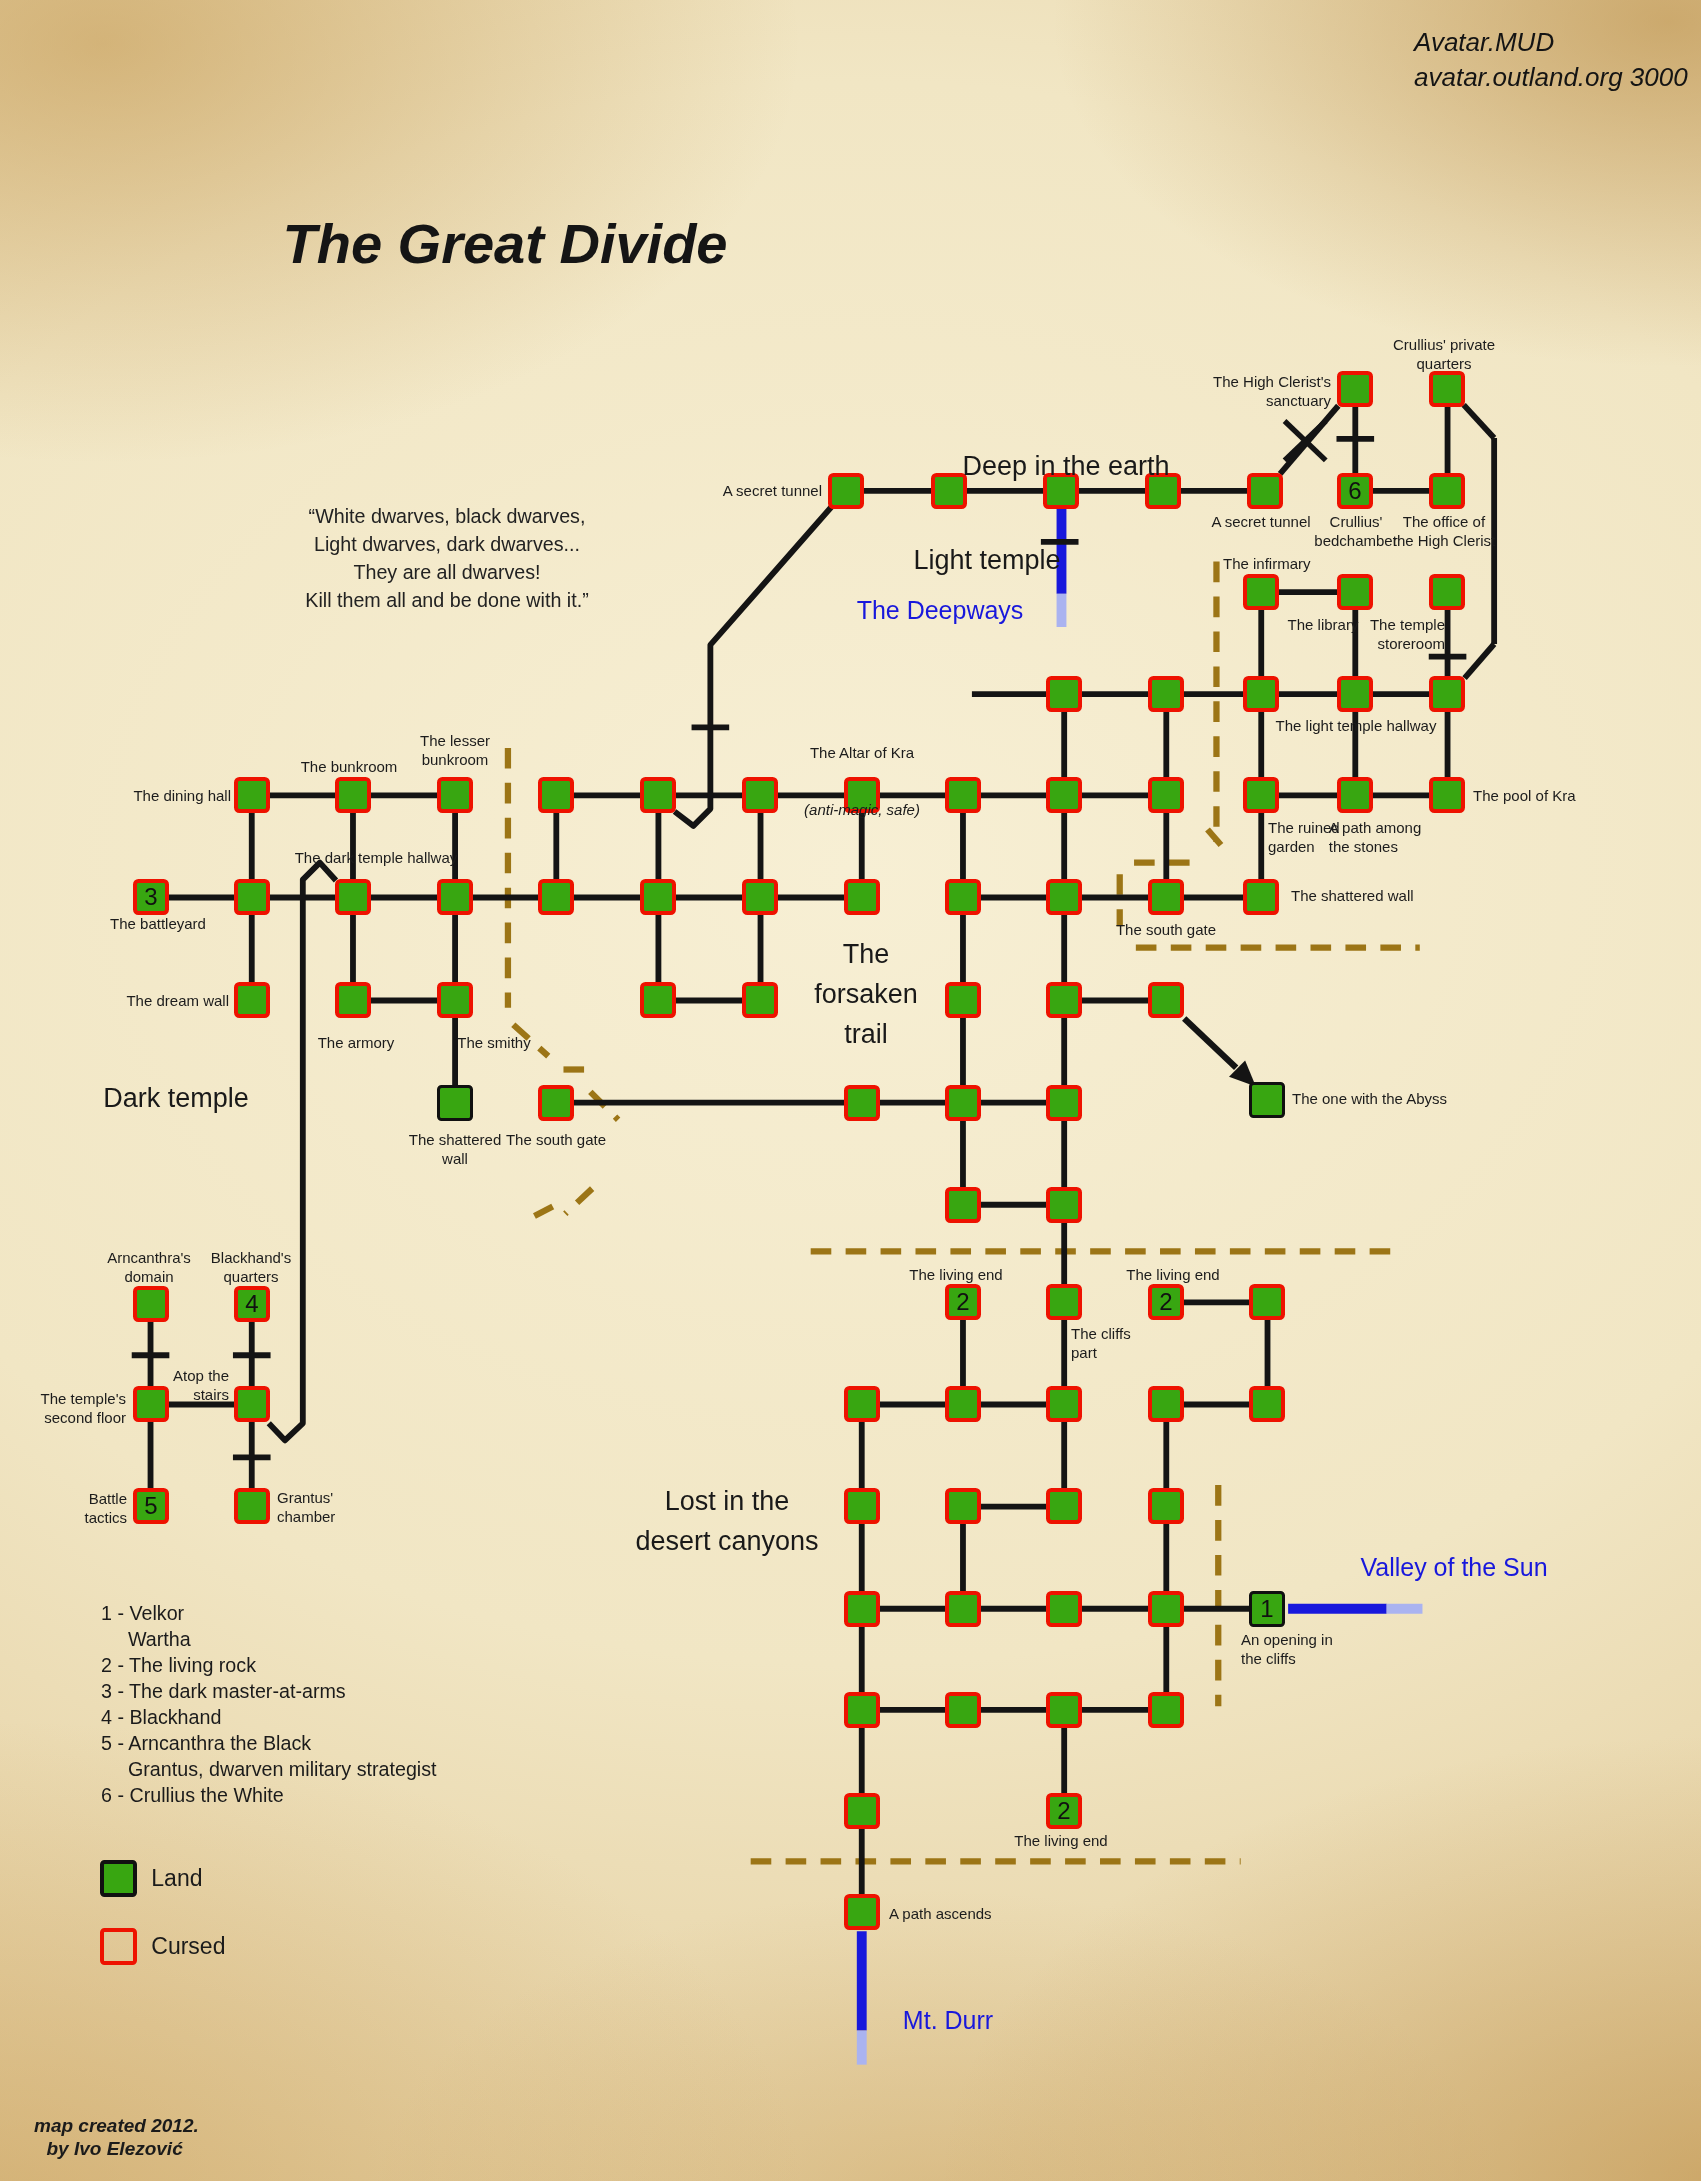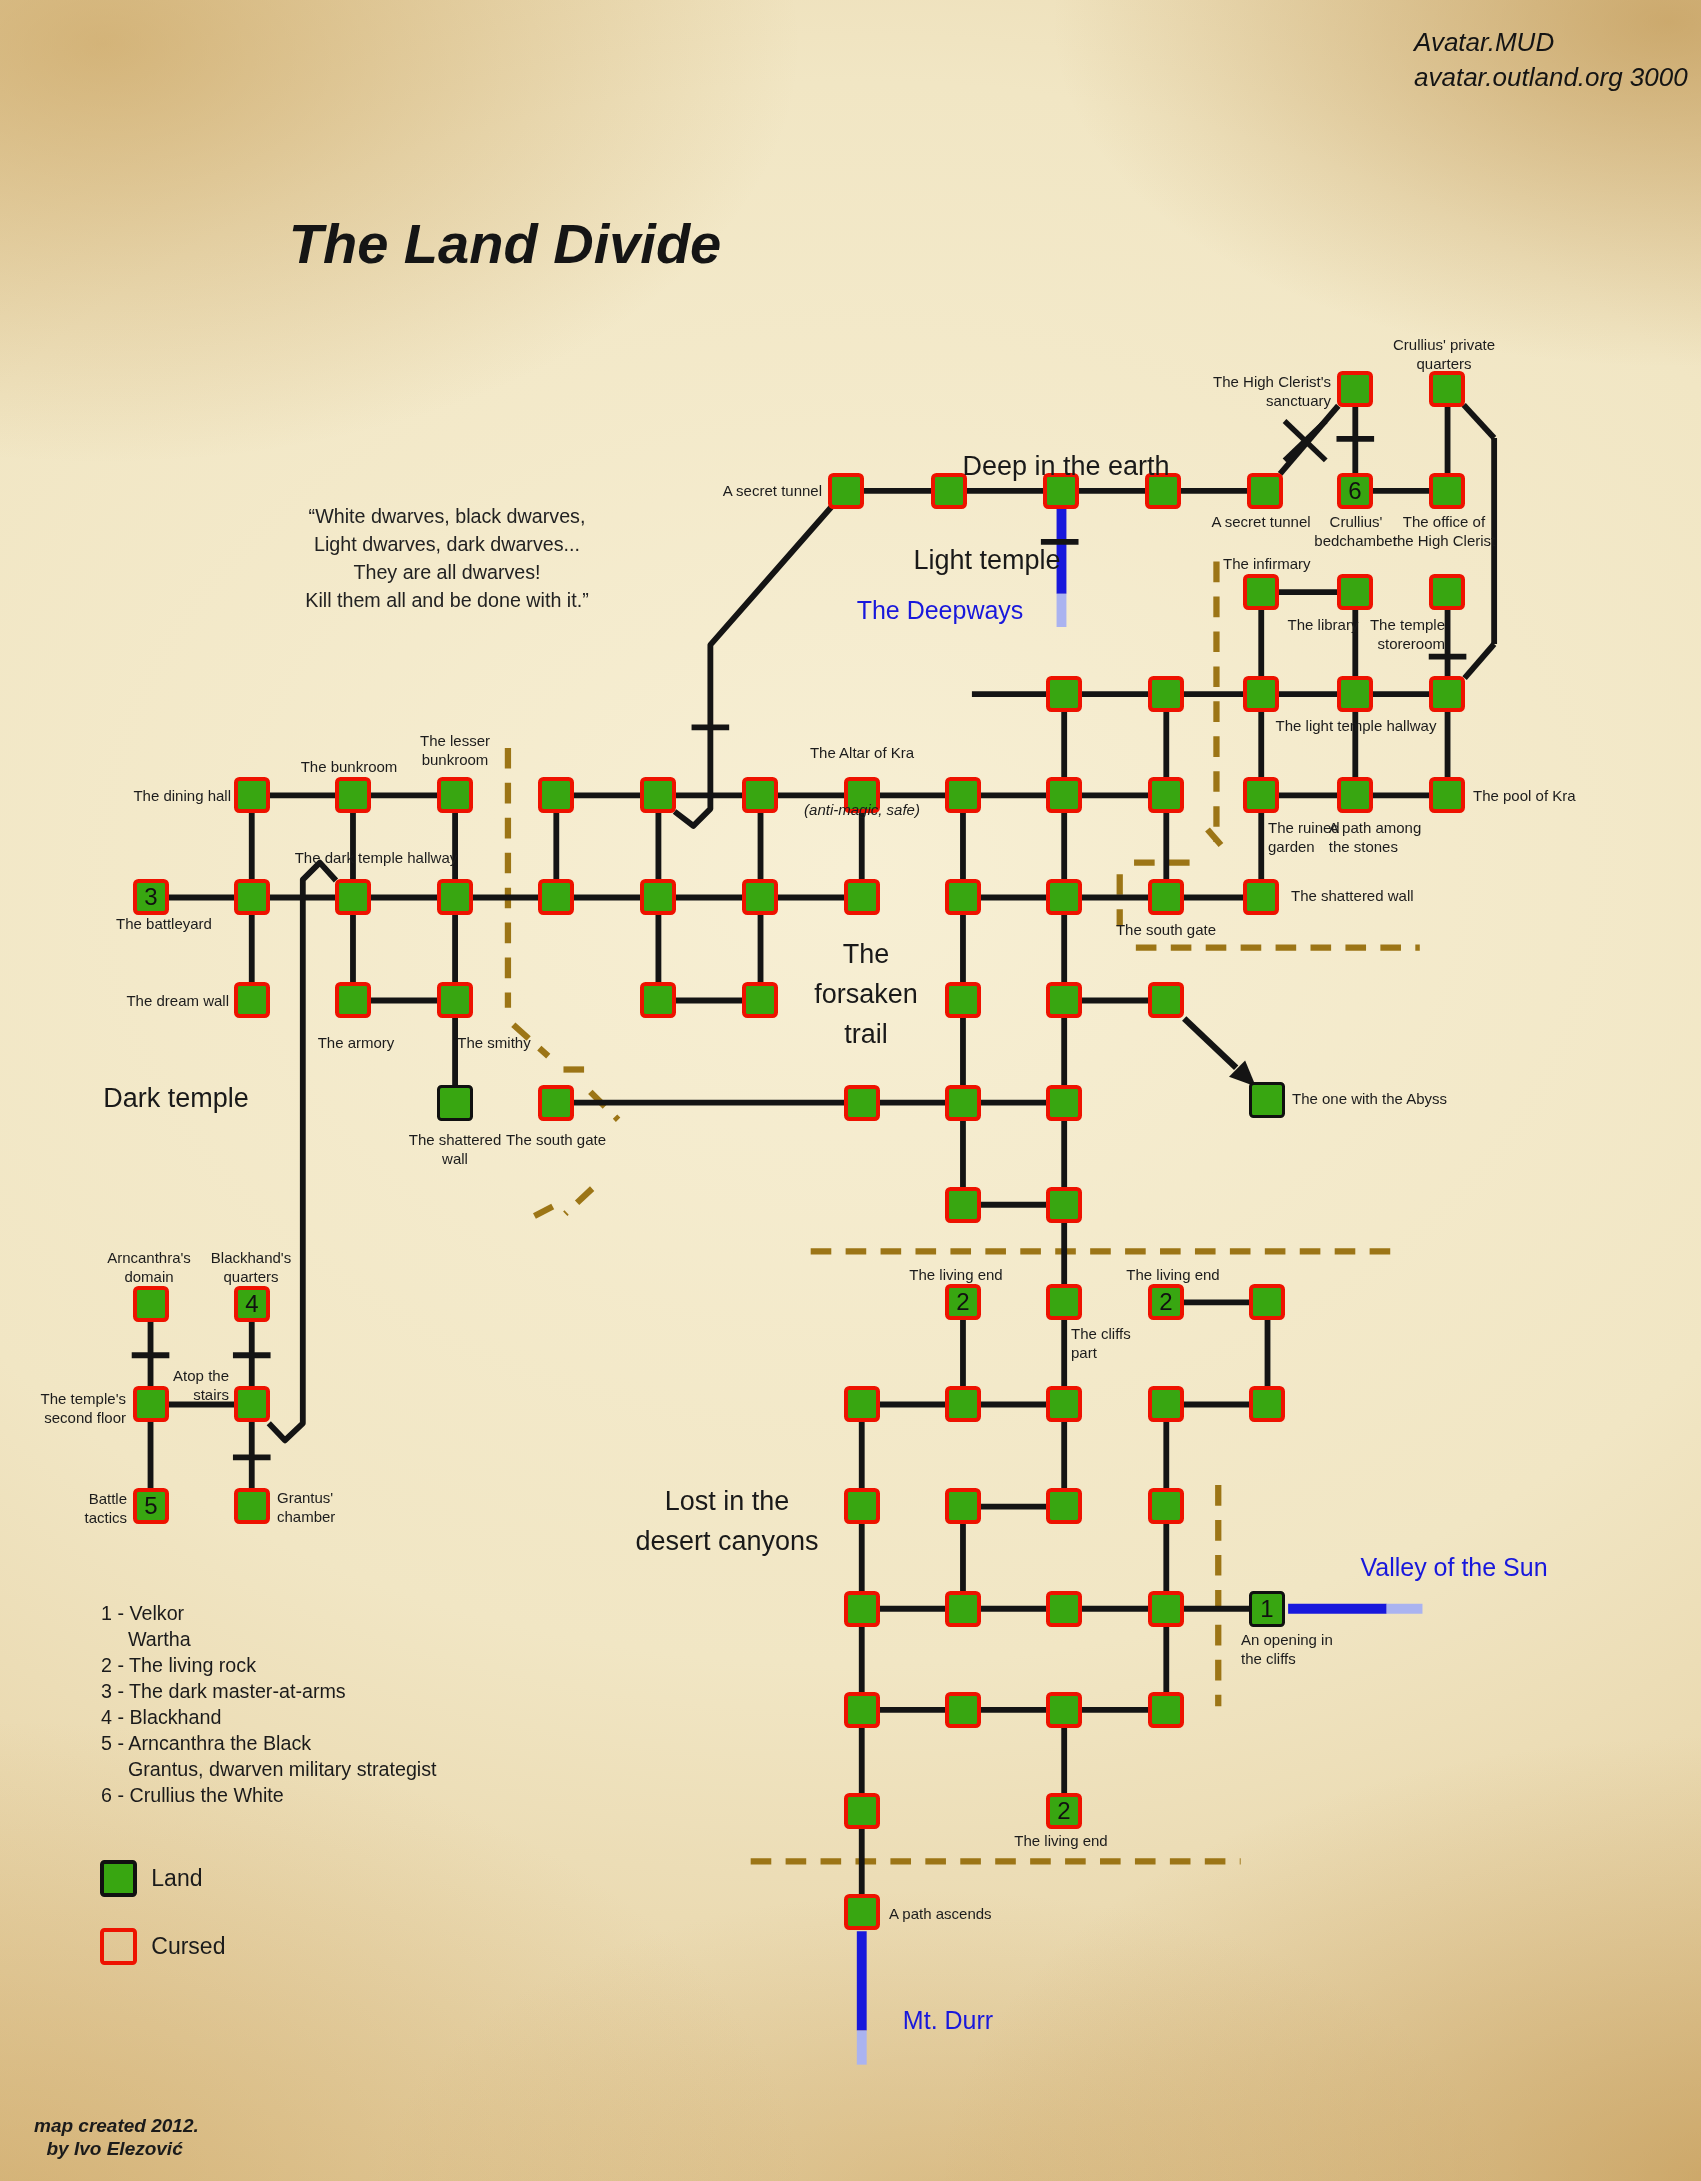--- a/index.html
+++ b/index.html
@@ -132,21 +132,21 @@
       <line x1="1322" y1="1137" x2="1380" y2="1192" stroke="#141414" stroke-width="7" stroke-linecap="butt"></line>
       <polygon points="1402,1213 1390,1184 1372,1202" fill="#141414"></polygon>
     </svg>
 
   <div class="hdr">
     <div>Avatar.MUD</div>
     <div>avatar.outland.org 3000</div>
   </div>
 
   <div class="titleblk">
-    <div class="t1">The Land Divide</div>
+    <div class="t1">The Great Divide</div>
   </div>
 
   <div class="quote" id="quote"><div>“White dwarves, black dwarves,</div><div>Light dwarves, dark dwarves...</div><div>They are all dwarves!</div><div>Kill them all and be done with it.”</div></div>
 
   <div class="npcs" id="npcs">
       <div>1 - Velkor</div>
       <div class="ind">Wartha</div>
       <div>2 - The living rock</div>
       <div>3 - The dark master-at-arms</div>
       <div>4 - Blackhand</div>
@@ -282,21 +282,21 @@
     <div class="lbl" style="left: 1473px; top: 786px;">The pool of Kra</div>
     <div class="lbl" style="left: 1291px; top: 886px;">The shattered wall</div>
     <div class="lbl" style="left: 1166px; top: 920px; transform: translateX(-50%); text-align: center;">The south gate</div>
     <div class="lbl" style="left: 862px; top: 743px; transform: translateX(-50%); text-align: center;">The Altar of Kra</div>
     <div class="lbl it" style="left: 862px; top: 762px; transform: translateX(-50%); text-align: center;">(anti-magic, safe)</div>
     <div class="lbl" style="left: 231px; top: 786px; transform: translateX(-100%); text-align: right;">The dining hall</div>
     <div class="lbl" style="left: 349px; top: 757px; transform: translateX(-50%); text-align: center;">The bunkroom</div>
     <div class="lbl" style="left: 455px; top: 731px; transform: translateX(-50%); text-align: center;">The lesser
 bunkroom</div>
     <div class="lbl" style="left: 376px; top: 848px; transform: translateX(-50%); text-align: center;">The dark temple hallway</div>
-    <div class="lbl" style="left: 164px; top: 914px; transform: translateX(-50%); text-align: right;">The battleyard</div>
+    <div class="lbl" style="left: 158px; top: 914px; transform: translateX(-50%); text-align: right;">The battleyard</div>
     <div class="lbl" style="left: 229px; top: 991px; transform: translateX(-100%); text-align: right;">The dream wall</div>
     <div class="lbl" style="left: 356px; top: 1033px; transform: translateX(-50%); text-align: center;">The armory</div>
     <div class="lbl" style="left: 494px; top: 1033px; transform: translateX(-50%); text-align: center;">The smithy</div>
     <div class="lbl" style="left: 455px; top: 1130px; transform: translateX(-50%); text-align: center;">The shattered
 wall</div>
     <div class="lbl" style="left: 556px; top: 1130px; transform: translateX(-50%); text-align: center;">The south gate</div>
     <div class="lbl lbl-zone" style="left: 176px; top: 1078px; transform: translateX(-50%); text-align: center;">Dark temple</div>
     <div class="lbl lbl-zone" style="left: 866px; top: 934px; transform: translateX(-50%); text-align: center;">The
 forsaken
 trail</div>

